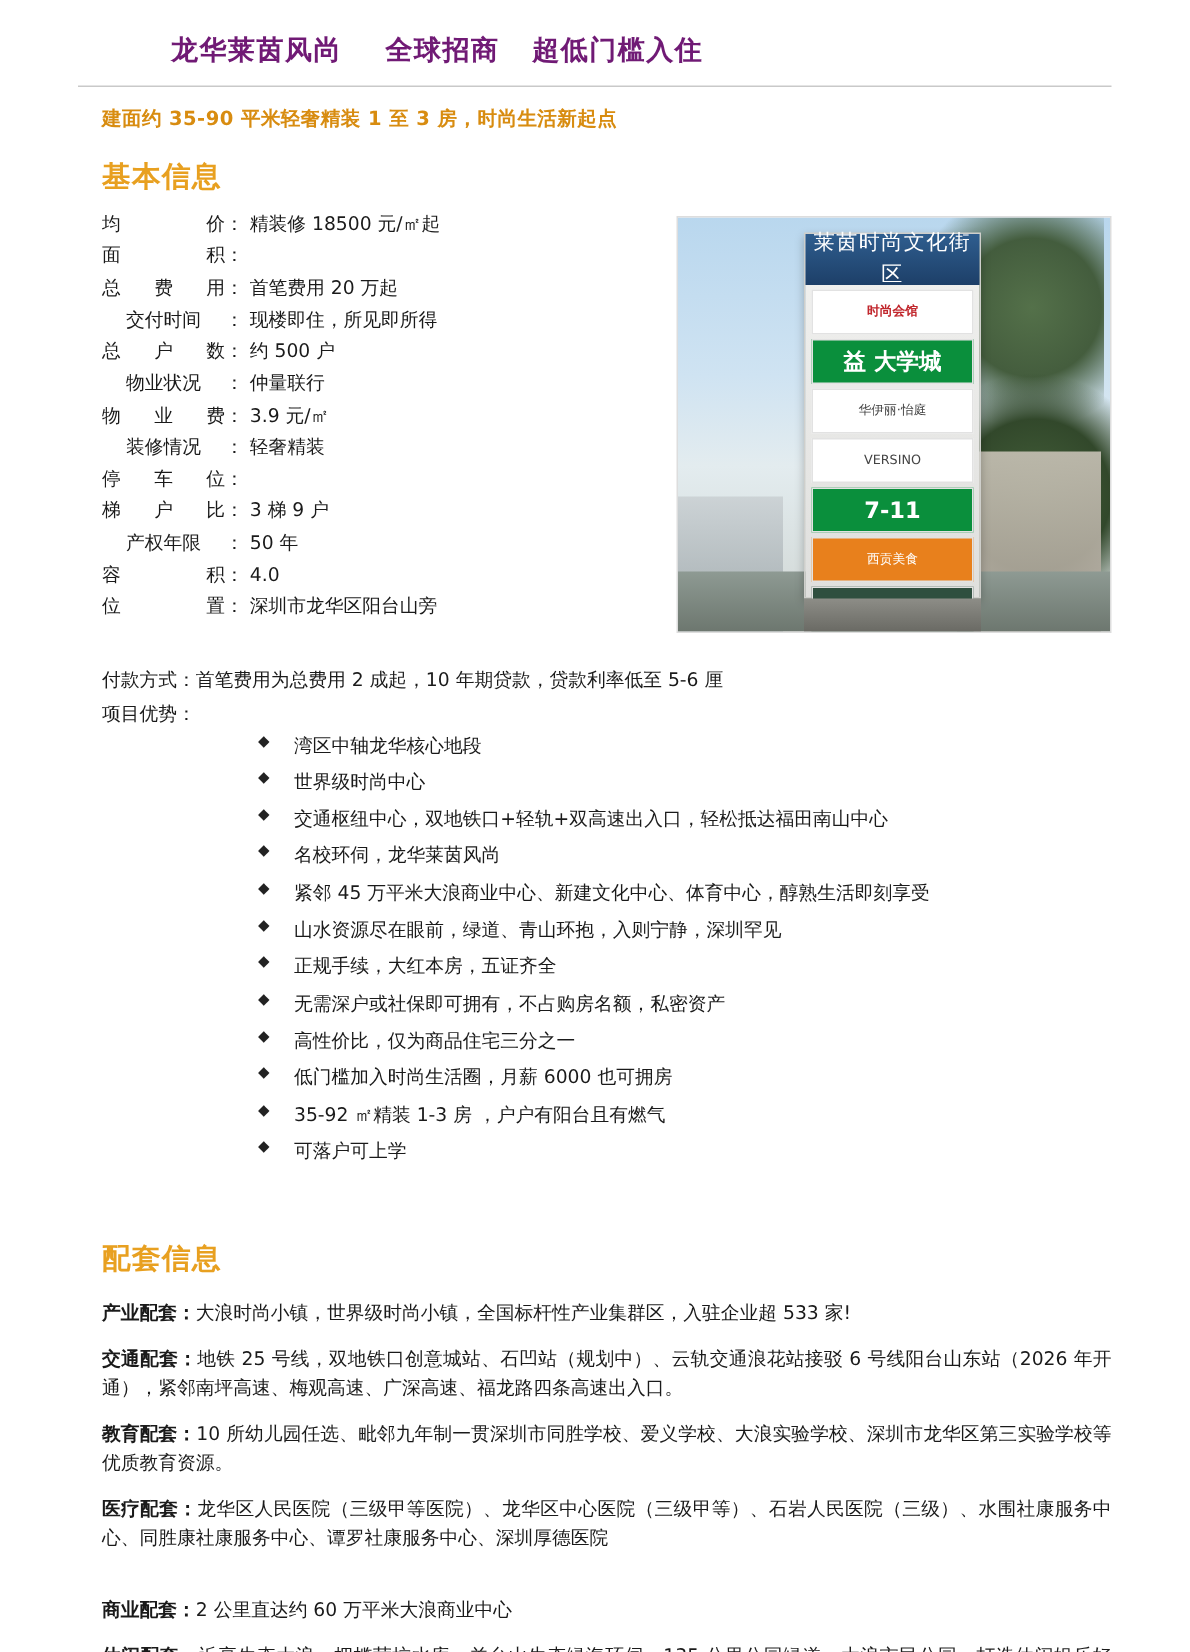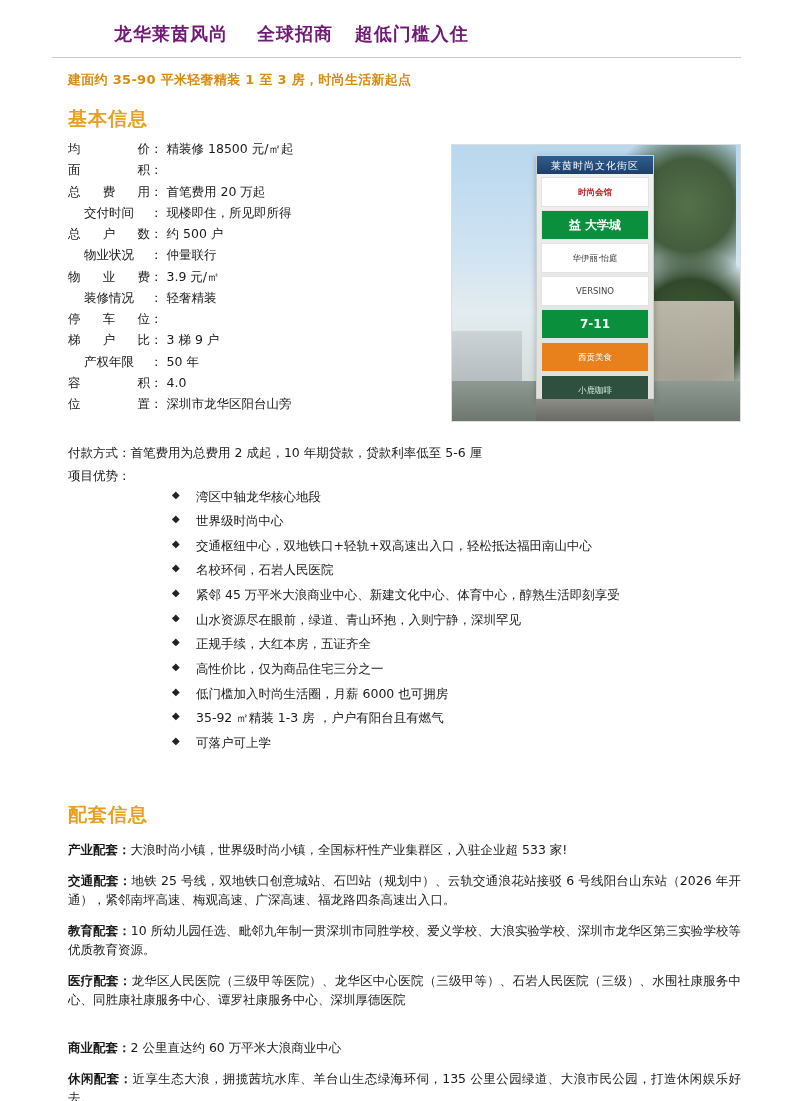--- a/index.html
+++ b/index.html
@@ -120,31 +120,31 @@
     position: absolute; left: 0; right: 0; bottom: 0; height: 40px;
     background: linear-gradient(#8e9a93, #6d776f);
   }
   .pylon {
     position: absolute; left: 84px; top: 10px; width: 118px; bottom: 22px;
     background: linear-gradient(#f2f2f0, #dfdfdd);
     border: 1px solid #cfcfcb;
     box-shadow: 0 2px 6px rgba(0,0,0,.25);
   }
   .pylon-top {
-    height: 18px; background: linear-gradient(#2f5e8f, #1d3f68);
-    color: #fff; font-size: 10px; display: flex; align-items: center;
-    justify-content: center; letter-spacing: 1px;
+    height: 34px; background: linear-gradient(#2f5e8f, #1d3f68);
+    color: #fff; font-size: 14px; display: flex; align-items: center;
+    justify-content: center; letter-spacing: 1px; text-align: center;
   }
   .ad-cell {
     height: 30px; margin: 3px 4px; background: #fff;
     border: 1px solid #e2e2e2; display: flex; align-items: center;
     justify-content: center; font-size: 8.5px; color: #444;
   }
   .ad-cell.red { color: #c1272d; font-weight: bold; }
-  .ad-cell.green { background: #0a8f3c; color: #fff; font-weight: bold; font-size: 12px; }
+  .ad-cell.green { background: #0a8f3c; color: #fff; font-weight: bold; font-size: 15px; }
   .ad-cell.orange { background: #e8801c; color: #fff; }
   .ad-cell.dark { background: #2f4f3f; color: #cfe8d6; }
   .pylon-base { position: absolute; left: 84px; bottom: 0; width: 118px; height: 22px;
     background: linear-gradient(#8d8d87, #6a6a64); }
 </style>
 </head>
 <body>
 
 <div class="page">
 
@@ -276,24 +276,25 @@
 
   </div>
 
   <div class="pay-row">付款方式：首笔费用为总费用 2 成起，10 年期贷款，贷款利率低至 5-6 厘</div>
   <div class="adv-label">项目优势：</div>
 
   <ul class="adv">
     <li>湾区中轴龙华核心地段</li>
     <li>世界级时尚中心</li>
     <li>交通枢纽中心，双地铁口+轻轨+双高速出入口，轻松抵达福田南山中心</li>
-    <li>名校环伺，石岩人民医院</li>
+    <li>名校环伺，龙华莱茵风尚</li>
     <li>紧邻 45 万平米大浪商业中心、新建文化中心、体育中心，醇熟生活即刻享受</li>
     <li>山水资源尽在眼前，绿道、青山环抱，入则宁静，深圳罕见</li>
     <li>正规手续，大红本房，五证齐全</li>
+    <li>无需深户或社保即可拥有，不占购房名额，私密资产</li>
     <li>高性价比，仅为商品住宅三分之一</li>
     <li>低门槛加入时尚生活圈，月薪 6000 也可拥房</li>
     <li>35-92 ㎡精装 1-3 房 ，户户有阳台且有燃气</li>
     <li>可落户可上学</li>
   </ul>
 
   <div class="section-head second">配套信息</div>
 
   <div class="kv-block">
     <p class="kv-para">

